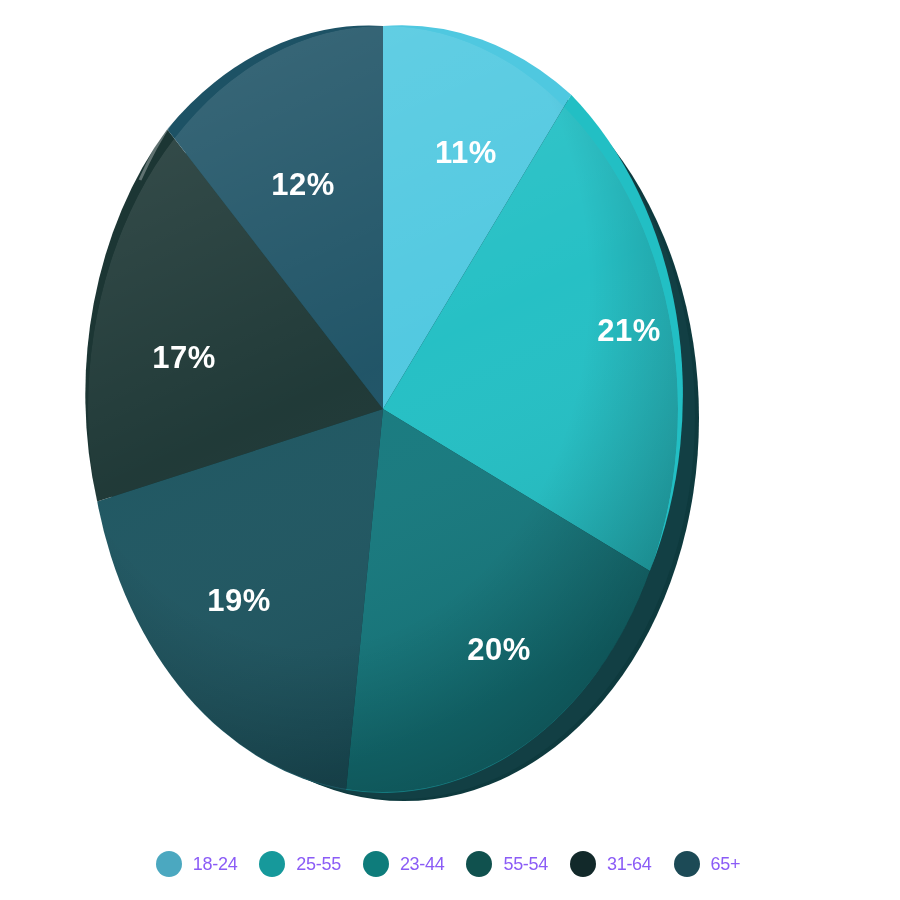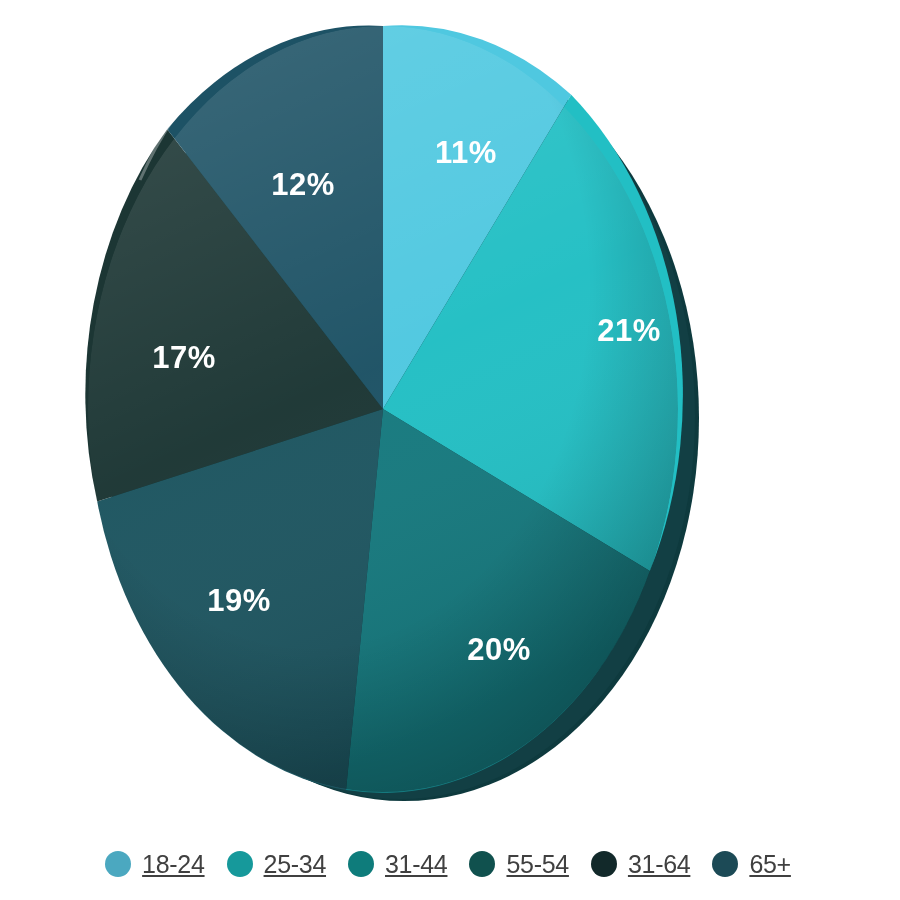--- a/index.html
+++ b/index.html
@@ -67,26 +67,25 @@
   .legend-item:last-child { margin-right: 4px; }
   .legend-swatch {
     width: 26px;
     height: 26px;
     border-radius: 50%;
     flex: 0 0 auto;
     margin-right: 11px;
   }
   .legend-label {
     font-family: "Liberation Sans", sans-serif;
-    font-size: 25px;
+    font-size: 18px;
     font-weight: 500;
-    color: #404040;
+    color: #8b5cf6;
     white-space: nowrap;
     letter-spacing: -0.3px;
-    text-decoration: underline;
   }
 </style>
 </head>
 <body>
 
 <div id="chart-root">
 
   <div id="pie-area">
     <svg class="pie-svg" viewBox="0 0 900 820">
       <defs>
@@ -143,25 +142,25 @@
     </svg>
   </div>
 
   <div id="legend">
     <div class="legend-item">
       <span class="legend-swatch" style="background: rgb(75, 168, 192);"></span>
       <span class="legend-label">18-24</span>
     </div>
     <div class="legend-item">
       <span class="legend-swatch" style="background: rgb(22, 153, 155);"></span>
-      <span class="legend-label">25-34</span>
+      <span class="legend-label">25-55</span>
     </div>
     <div class="legend-item">
       <span class="legend-swatch" style="background: rgb(14, 124, 123);"></span>
-      <span class="legend-label">31-44</span>
+      <span class="legend-label">23-44</span>
     </div>
     <div class="legend-item">
       <span class="legend-swatch" style="background: rgb(16, 81, 78);"></span>
       <span class="legend-label">55-54</span>
     </div>
     <div class="legend-item">
       <span class="legend-swatch" style="background: rgb(18, 41, 42);"></span>
       <span class="legend-label">31-64</span>
     </div>
     <div class="legend-item">

